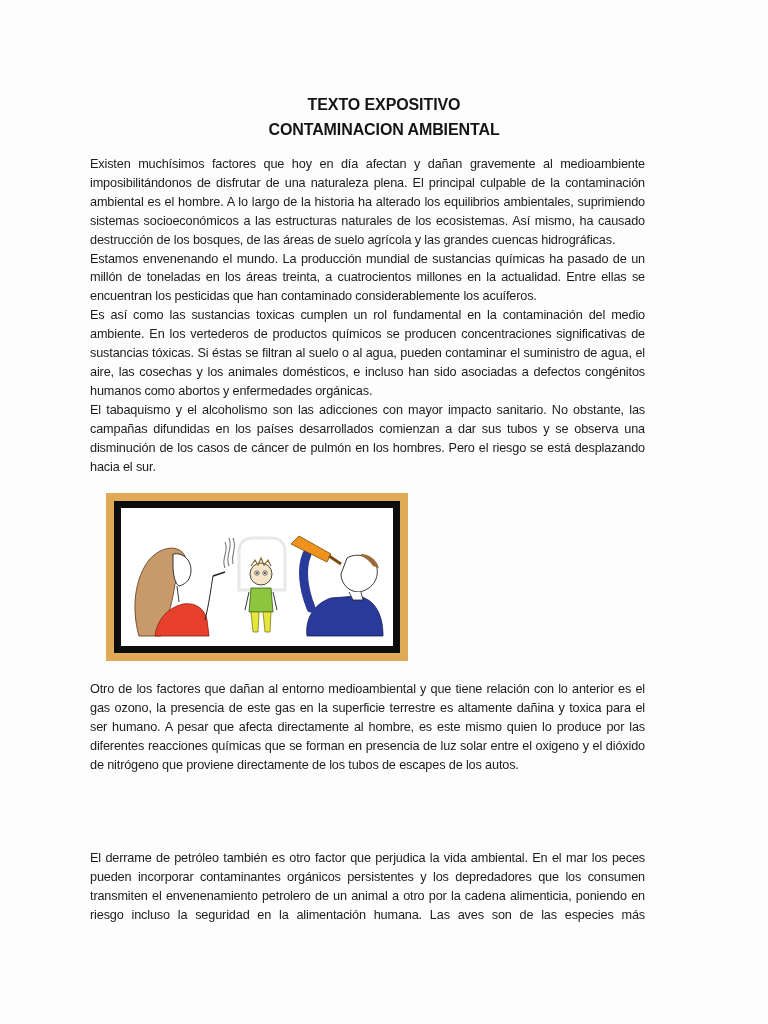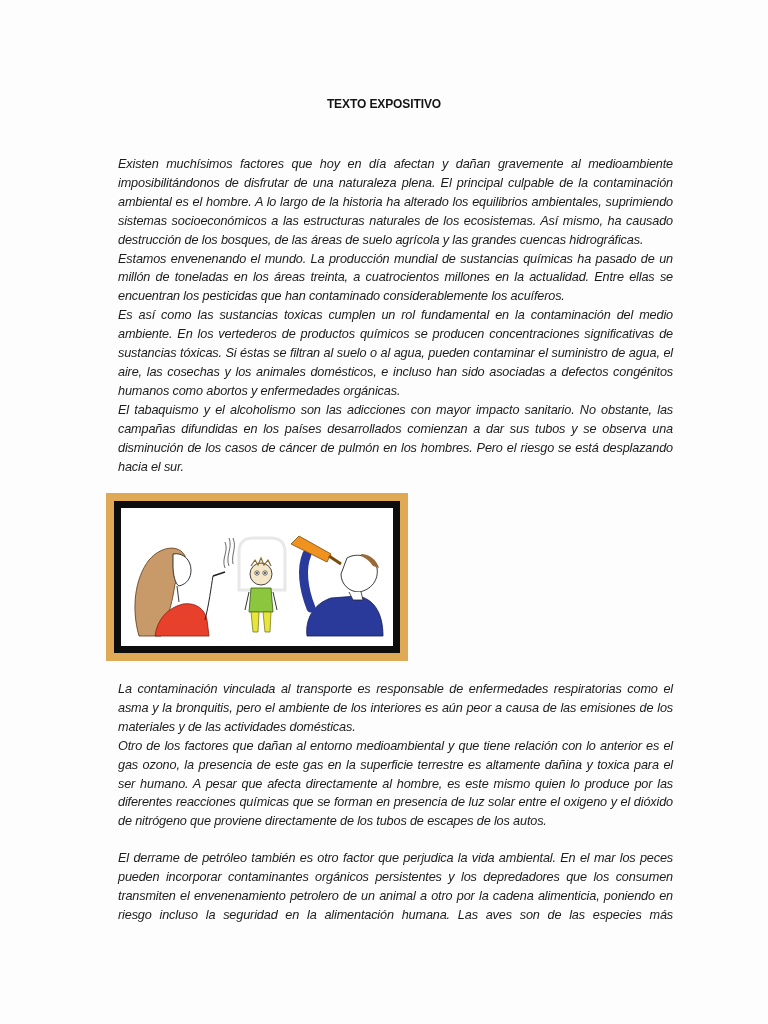--- a/index.html
+++ b/index.html
@@ -23,36 +23,35 @@
     }
     .title-block {
       position: absolute;
       left: 0;
       top: 92px;
       width: 768px;
       text-align: center;
     }
     .title-line {
       font-weight: bold;
-      font-size: 12px;
+      font-size: 16px;
       line-height: 25px;
       color: #141414;
       letter-spacing: -0.1px;
     }
     .title-line.first { margin-left: 0; }
     .body-text {
       position: absolute;
-      left: 118px;
+      left: 90px;
       width: 555px;
       font-size: 12.7px;
       line-height: 18.9px;
       color: #1c1c1c;
       text-align: justify;
       letter-spacing: -0.15px;
-      font-style: italic;
     }
     .body-text p {
       margin: 0;
     }
     .body-text p.last-line-left {
       text-align: justify;
       text-align-last: left;
     }
     #block-a { top: 155px; }
     #block-b { top: 680px; }
@@ -88,20 +87,21 @@
       width: 100%; height: 100%;
     }
   </style>
 </head>
 <body>
 
 <div class="page">
 
   <div class="title-block">
     <div class="title-line first">TEXTO EXPOSITIVO</div>
+    <div class="title-line">CONTAMINACION AMBIENTAL</div>
   </div>
 
   <div class="body-text" id="block-a">
     <p class="last-line-left">Existen muchísimos factores que hoy en día afectan y dañan gravemente al medioambiente imposibilitándonos de disfrutar de una naturaleza plena. El principal culpable de la contaminación ambiental es el hombre. A lo largo de la historia ha alterado los equilibrios ambientales, suprimiendo sistemas socioeconómicos a las estructuras naturales de los ecosistemas. Así mismo, ha causado destrucción de los bosques,  de las áreas de suelo agrícola y las grandes cuencas hidrográficas.</p>
     <p class="last-line-left">Estamos envenenando el mundo. La producción mundial de sustancias químicas ha pasado de un millón de toneladas en los áreas treinta, a cuatrocientos millones en la actualidad. Entre ellas se encuentran los pesticidas que han contaminado considerablemente los acuíferos.</p>
     <p class="last-line-left">Es así como las sustancias toxicas cumplen un rol fundamental en la contaminación del medio ambiente. En los vertederos de productos químicos se producen concentraciones significativas de sustancias tóxicas. Si éstas se filtran al suelo o al agua, pueden contaminar el suministro de agua, el aire, las cosechas y los animales domésticos, e incluso han sido asociadas a defectos congénitos humanos como abortos y enfermedades orgánicas.</p>
     <p class="last-line-left">El tabaquismo y el alcoholismo son las adicciones con mayor impacto sanitario. No obstante, las campañas difundidas en los países desarrollados comienzan a dar sus tubos y se observa una disminución de los casos de cáncer de pulmón en los hombres. Pero el riesgo se está desplazando hacia el sur.</p>
   </div>
 
   <div class="figure">
@@ -140,21 +140,20 @@
             <path d="M228 84 L232 92 L242 92 L240 84" fill="#ffffff" stroke="#222" stroke-width="0.8"></path>
             <path d="M170 36 L178 28 L210 46 L206 54 Z" fill="#f0921e" stroke="#7a4a0a" stroke-width="0.8"></path>
             <path d="M208 48 L220 56" stroke="#7a4a0a" stroke-width="3" fill="none"></path>
           </g>
         </svg>
       </div>
     </div>
   </div>
 
   <div class="body-text" id="block-b">
-    <p class="last-line-left">La contaminación vinculada al transporte es responsable de enfermedades respiratorias como el asma y la bronquitis, pero el ambiente de los interiores es aún peor a causa de las emisiones de los materiales y de las actividades domésticas.</p>
     <p class="last-line-left">Otro de los factores que dañan al entorno medioambiental y que tiene relación con lo anterior es el gas ozono, la presencia de este gas en la superficie terrestre es altamente dañina y toxica para el ser humano. A pesar que afecta directamente al hombre, es este mismo quien lo produce por las diferentes reacciones químicas que se forman en presencia de luz solar entre el oxigeno y el dióxido de nitrógeno que proviene directamente de los tubos de escapes de los autos.</p>
   </div>
 
   <div class="body-text" id="block-c">
     <p>El derrame de petróleo también es otro factor que perjudica la vida ambiental. En el mar los peces pueden incorporar contaminantes orgánicos persistentes y los depredadores que los consumen transmiten el envenenamiento petrolero de un animal a otro por la cadena alimenticia, poniendo en riesgo incluso la seguridad en la alimentación humana. Las aves son de las especies más</p>
   </div>
 
 </div>
 
 </body></html>

